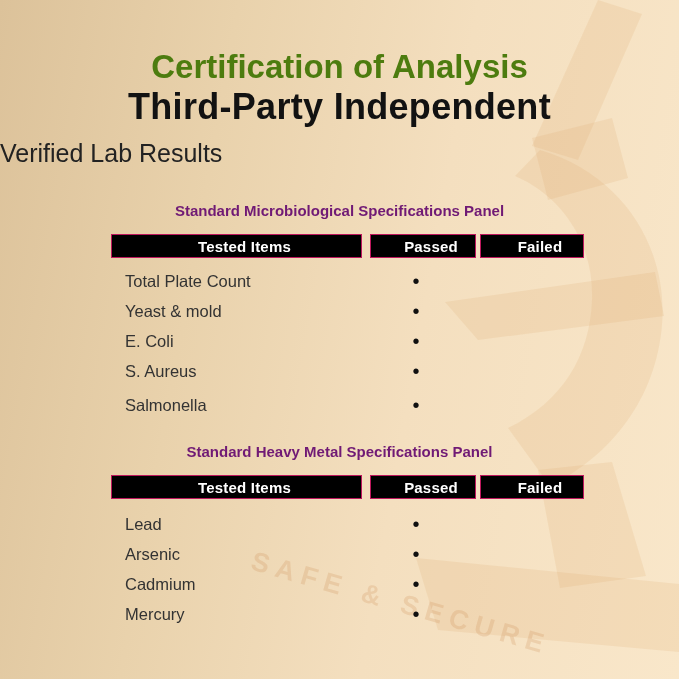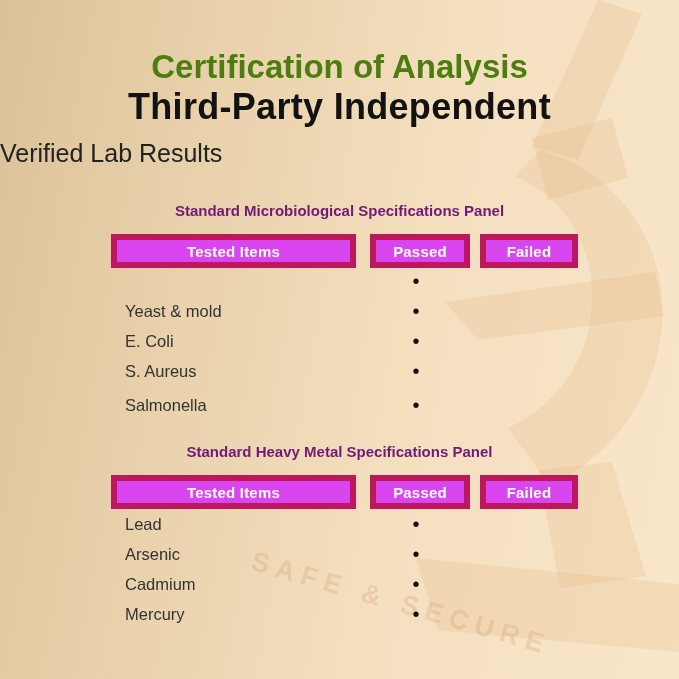--- a/index.html
+++ b/index.html
@@ -17,23 +17,23 @@
   }
   .title-1 { position:absolute; top:48px; left:0; width:100%; text-align:center;
     font-size:33px; font-weight:700; color:#4d7c0f; }
   .title-2 { position:absolute; top:86px; left:0; width:100%; text-align:center;
     font-size:36px; font-weight:700; color:#121212; letter-spacing:0.3px; }
   .title-3 { position:absolute; top:139px; left:0; width:100%; text-align:left;
     font-size:25px; font-weight:400; color:#222222; }
   .panel-title { position:absolute; left:0; width:100%; text-align:center;
     font-size:15px; font-weight:700; color:#701a75; }
   .hdr-box {
-    position:absolute; height:22px; background:#d946ef; border:6px solid #be185d;
+    position:absolute; height:22px; background:#000000; border:1px solid #be185d;
     display:flex; align-items:center; justify-content:center;
-    color:#ffffff; font-size:15px; font-weight:700; letter-spacing:0.2px;
+    color:#ffffff; font-size:15px; font-weight:700; letter-spacing:0.2px;padding-left:16px;
   }
   .row { position:absolute; left:111px; width:459px; height:30px; }
   .row .item { position:absolute; left:14px; top:50%; transform:translateY(-50%);
     font-size:16.5px; color:#333333; }
   .row .pass { position:absolute; left:259px; width:92px; top:50%; transform:translateY(-50%);
     text-align:center; font-size:20px; line-height:1; color:#101010; }
   .row .fail { position:absolute; left:369px; width:90px; top:50%; transform:translateY(-50%);
     text-align:center; font-size:20px; line-height:1; color:#101010; }
 </style>
 </head>
@@ -68,20 +68,21 @@
 <div class="title-2">Third-Party Independent</div>
 <div class="title-3">Verified Lab Results</div>
 
 <div class="panel-title" style="top:202px">Standard Microbiological Specifications Panel</div>
 
 <div class="hdr-box" style="top:234px;left:111px;width:233px">Tested Items</div>
 <div class="hdr-box" style="top:234px;left:370px;width:88px">Passed</div>
 <div class="hdr-box" style="top:234px;left:480px;width:86px">Failed</div>
 
 <div class="row" style="top:266px">
+  <span class="item">Total Plate Count</span>
   <span class="pass">•</span>
   <span class="fail"></span>
 </div>
 <div class="row" style="top:296px">
   <span class="item">Yeast &amp; mold</span>
   <span class="pass">•</span>
   <span class="fail"></span>
 </div>
 <div class="row" style="top:326px">
   <span class="item">E. Coli</span>

